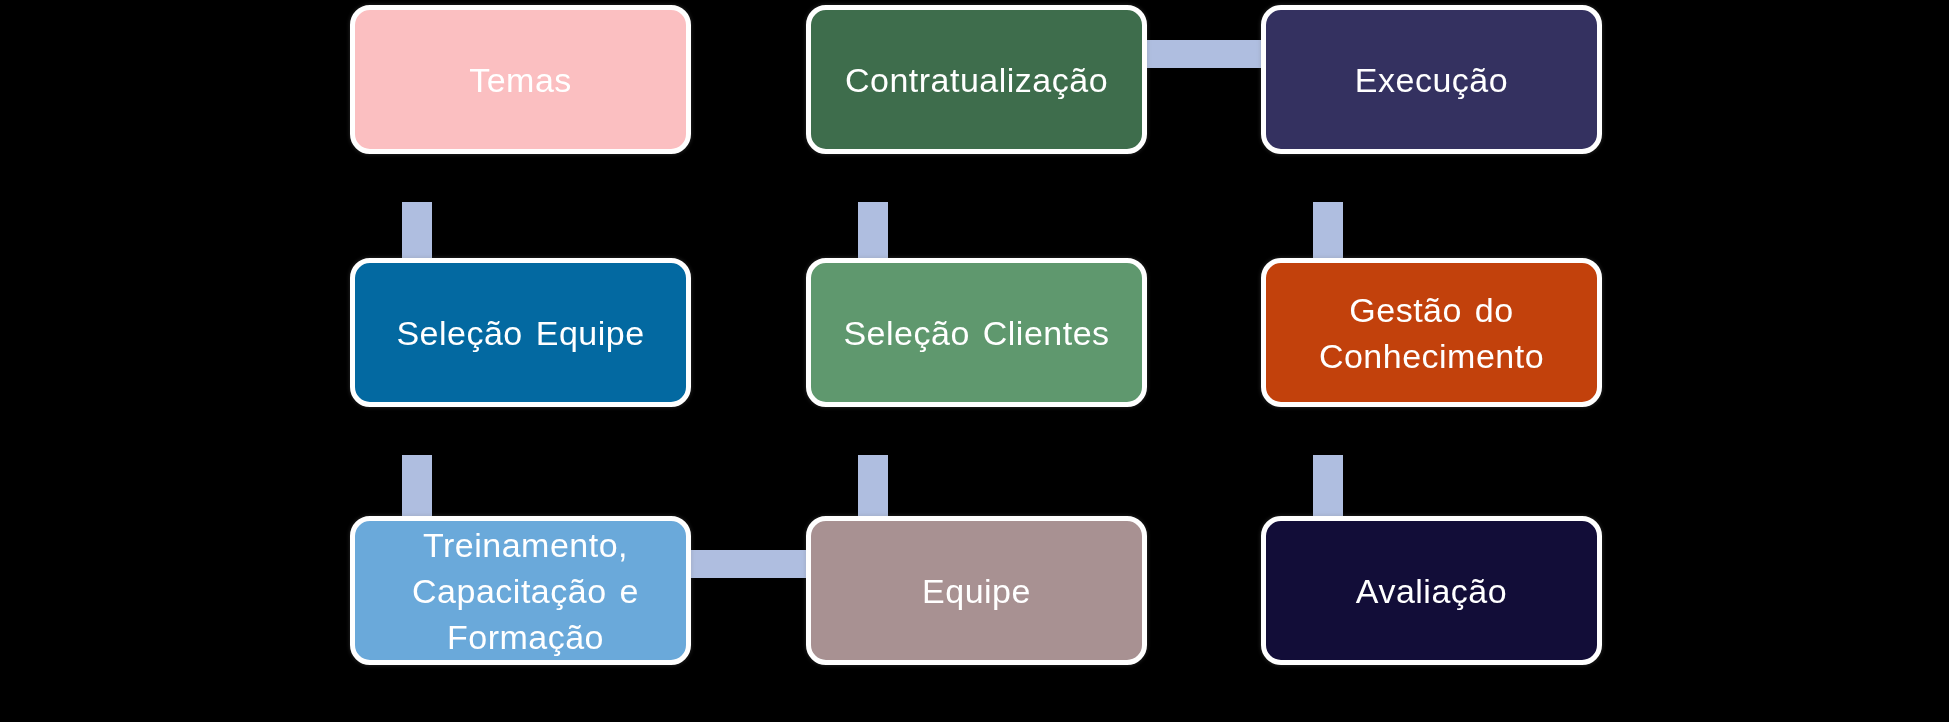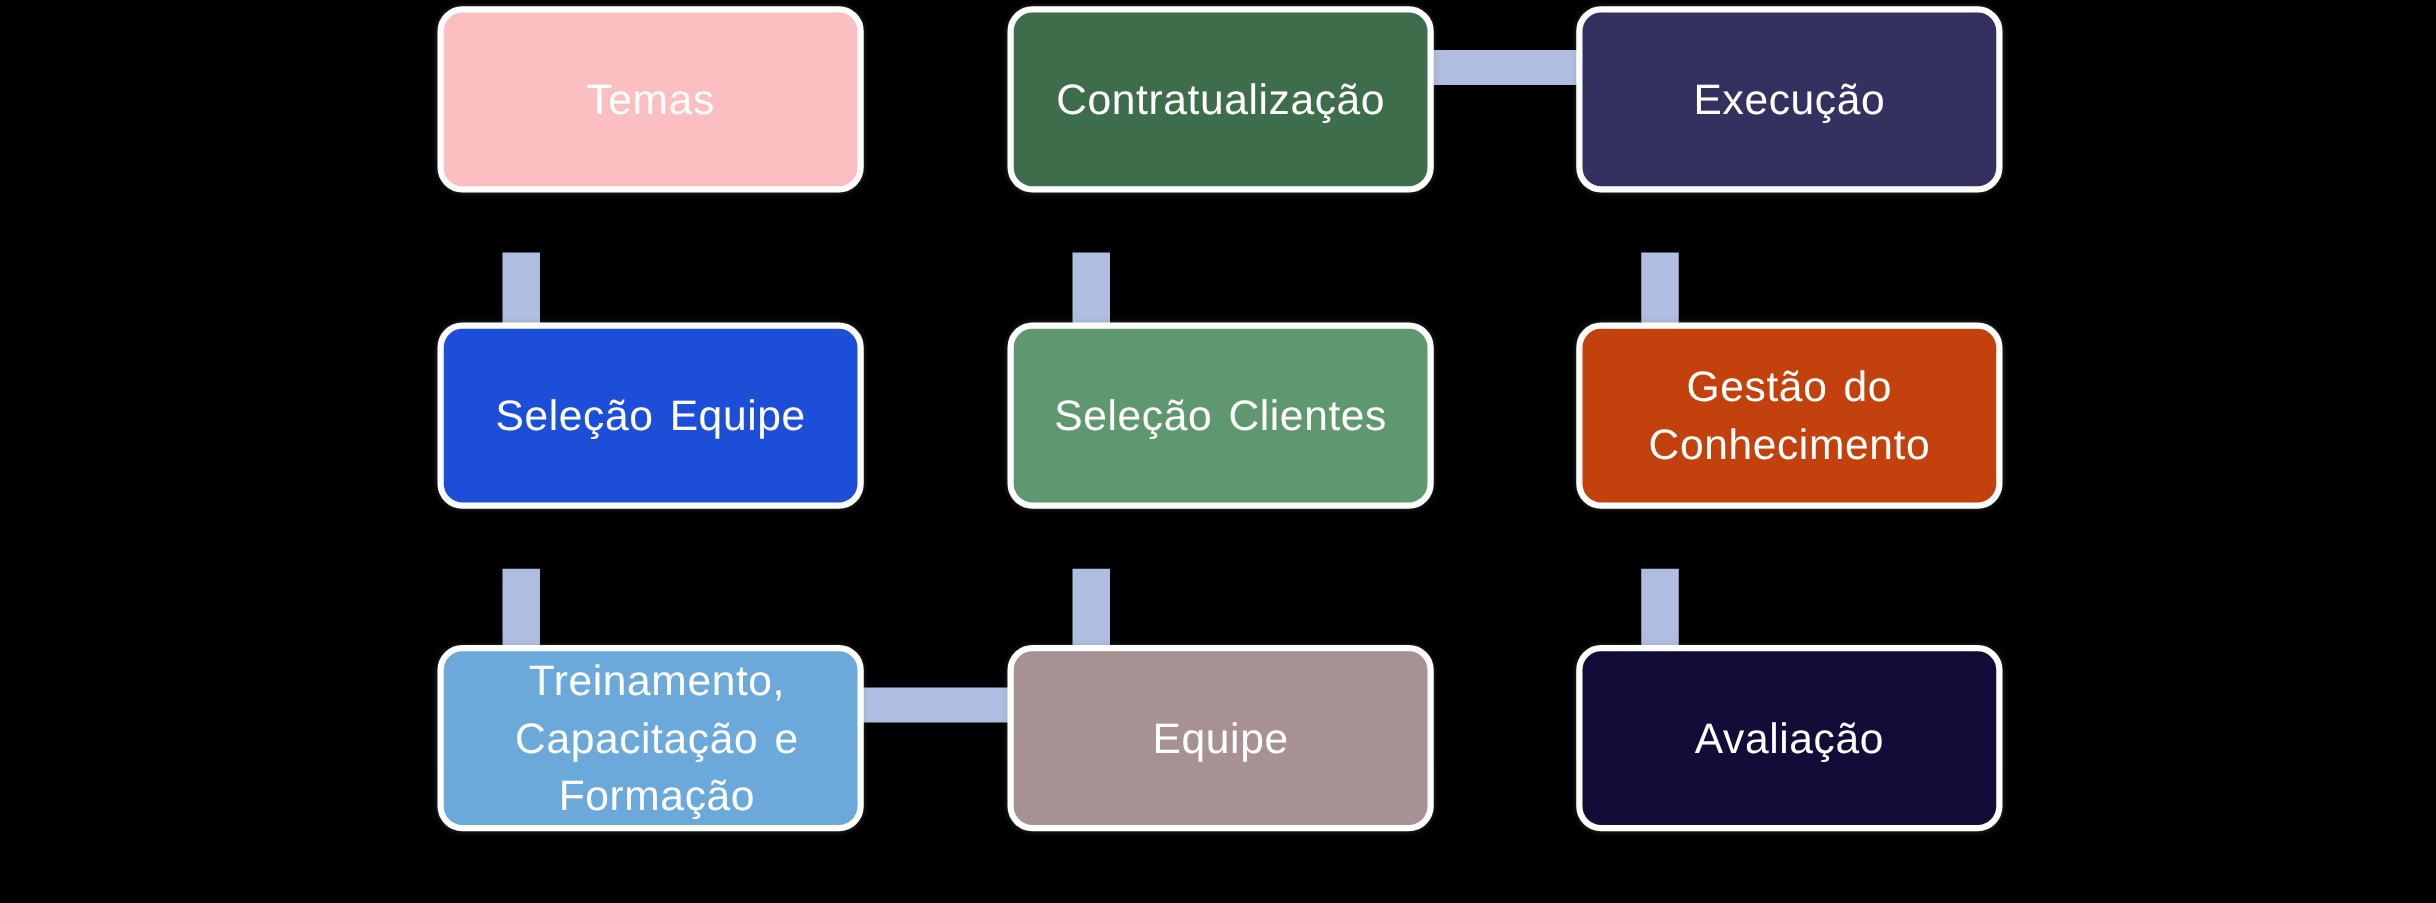--- a/index.html
+++ b/index.html
@@ -73,21 +73,21 @@
   <div class="conn hconn h-bottom" style="background: rgb(175, 190, 224);"></div>
   <div class="conn vconn vx1 vg1" style="background: rgb(175, 190, 224);"></div>
   <div class="conn vconn vx1 vg0" style="background: rgb(175, 190, 224);"></div>
   <div class="conn hconn h-top" style="background: rgb(175, 190, 224);"></div>
   <div class="conn vconn vx2 vg0" style="background: rgb(175, 190, 224);"></div>
   <div class="conn vconn vx2 vg1" style="background: rgb(175, 190, 224);"></div>
 
   <div class="node c0 r0" style="background: rgb(251, 191, 193); border-color: rgb(255, 255, 255);">
     <span class="label" style="color: rgb(255, 255, 255);">Temas</span>
   </div>
-  <div class="node c0 r1" style="background: #1d4ed8; border-color: rgb(255, 255, 255);">
+  <div class="node c0 r1" style="background: #0369a1; border-color: rgb(255, 255, 255);">
     <span class="label" style="color: rgb(255, 255, 255);">Seleção Equipe</span>
   </div>
   <div class="node c0 r2" style="background: rgb(106, 169, 218); border-color: rgb(255, 255, 255); padding-left: 18px;">
     <span class="label" style="color: rgb(255, 255, 255);">Treinamento, Capacitação e Formação</span>
   </div>
 
   <div class="node c1 r0" style="background: rgb(62, 109, 76); border-color: rgb(255, 255, 255);">
     <span class="label" style="color: rgb(255, 255, 255);">Contratualização</span>
   </div>
   <div class="node c1 r1" style="background: rgb(95, 152, 110); border-color: rgb(255, 255, 255);">

